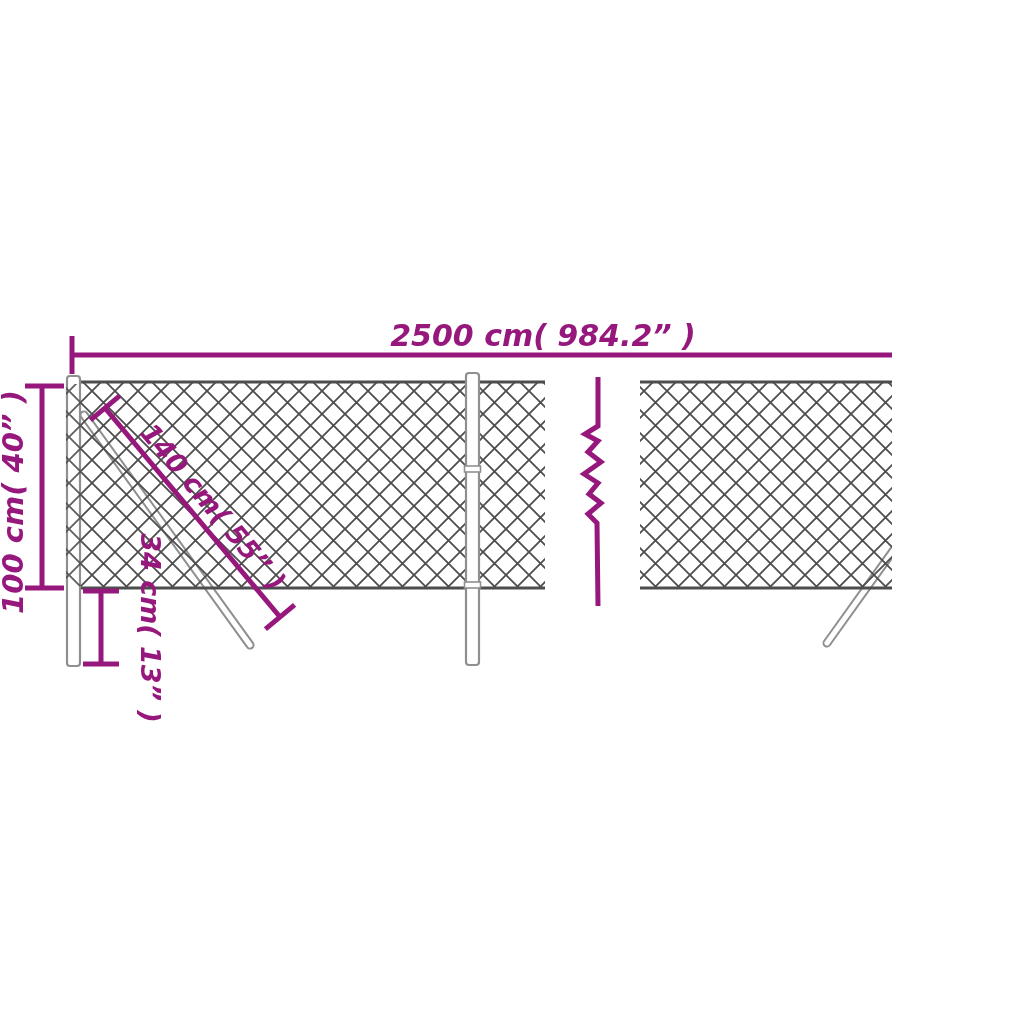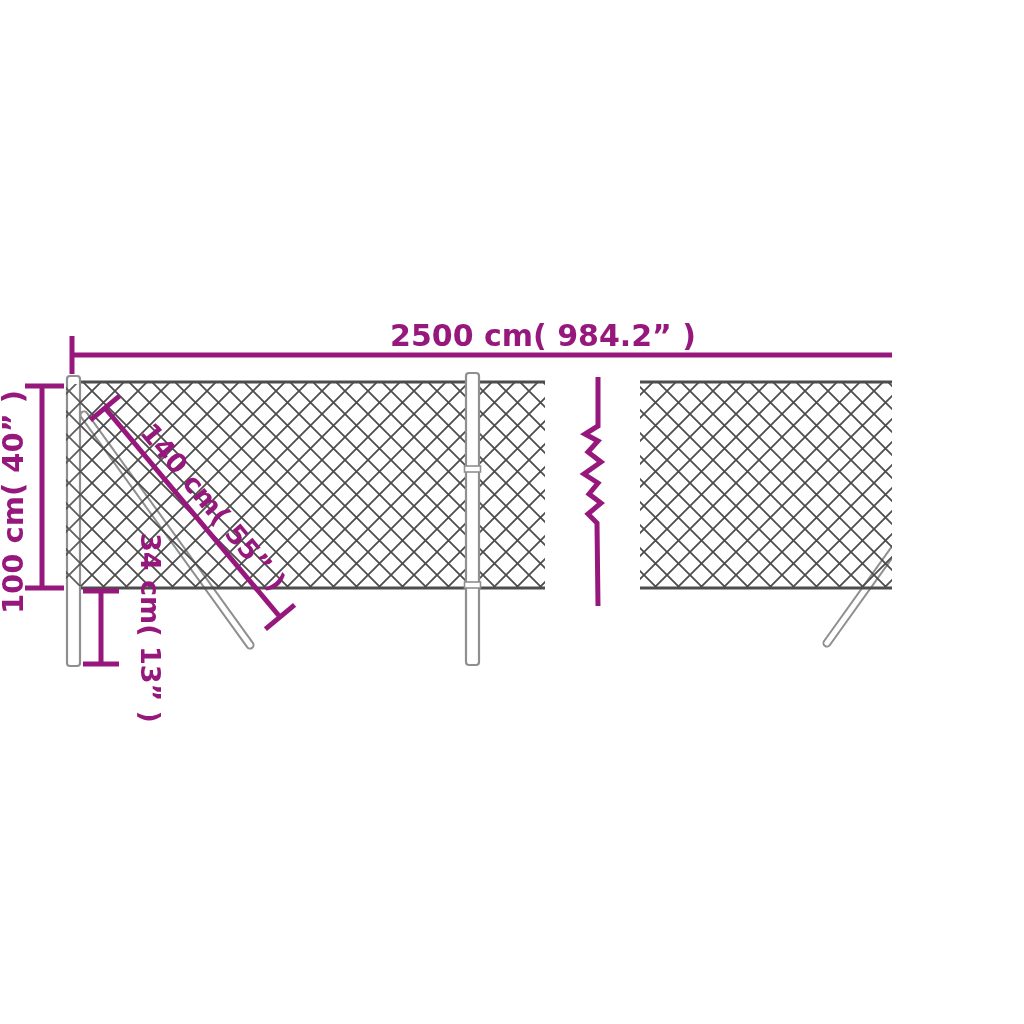--- a/index.html
+++ b/index.html
@@ -4,21 +4,21 @@
 <style>
   :root{
     --accent:#97187c;
     --mesh:#4d4d4d;
     --hardware:#8f8f8f;
     --background:#ffffff;
   }
   html,body{margin:0;padding:0;background:var(--background);}
   .stage{
     position:relative;width:892px;height:1024px;background:var(--background);
-    font-family:"DejaVu Sans","Liberation Sans",sans-serif;overflow:hidden;
+    font-family:"DejaVu Sans","Liberation Sans",sans-serif;overflow:hidden;font-style:italic;
   }
   svg{display:block;}
   .mesh-line{stroke:var(--mesh);stroke-width:1.8;fill:none;}
   .rail{stroke:var(--mesh);stroke-width:3;fill:none;}
   .post{fill:#ffffff;stroke:var(--hardware);stroke-width:2.2;}
   .clamp{fill:#ffffff;stroke:var(--hardware);stroke-width:1.6;}
   .brace-outer{stroke:var(--hardware);stroke-width:9;stroke-linecap:round;fill:none;}
   .brace-inner{stroke:#ffffff;stroke-width:5;stroke-linecap:round;fill:none;}
   .dim-line{stroke:var(--accent);stroke-width:5;fill:none;}
   .dim-text{

